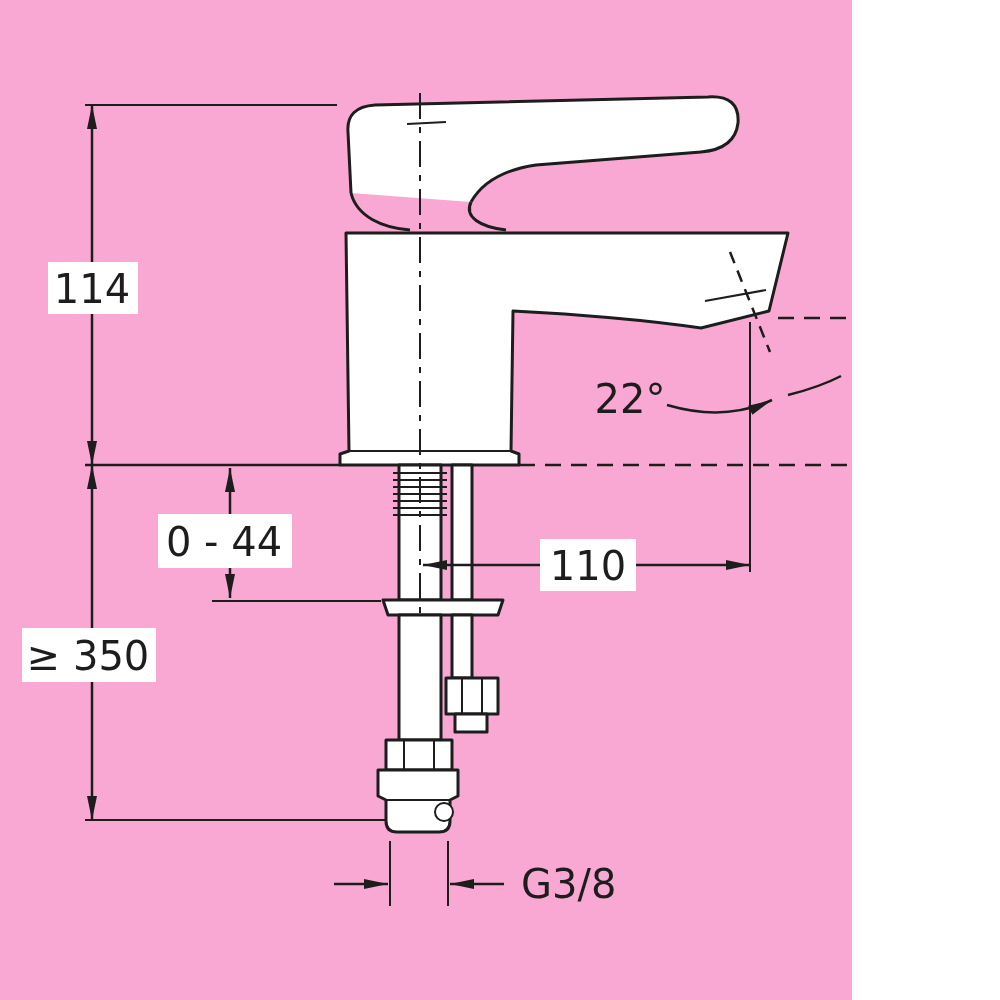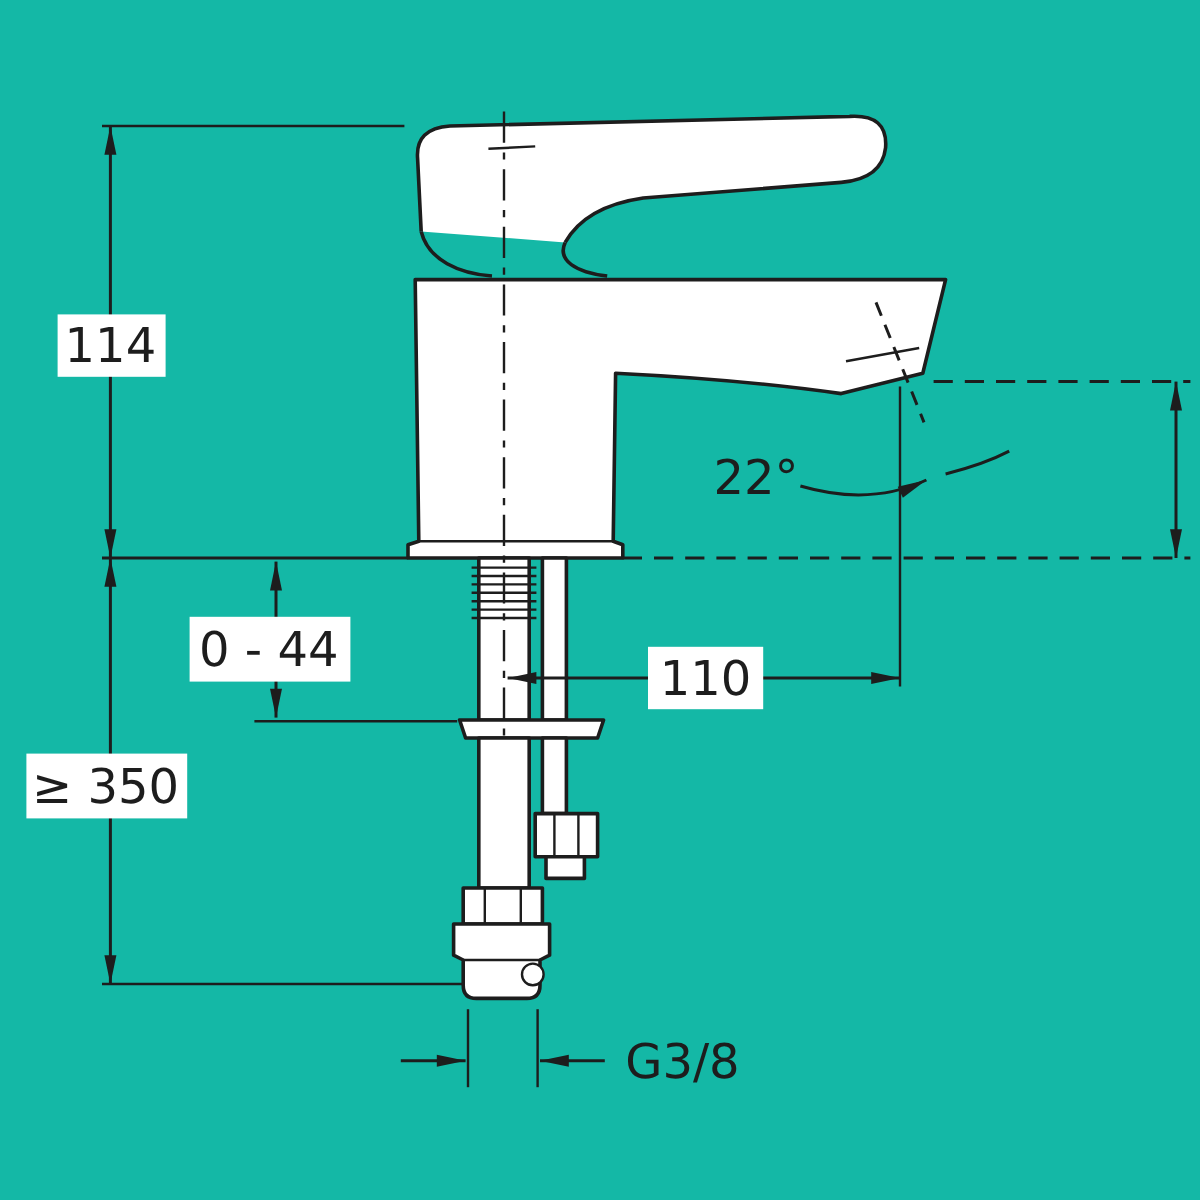--- a/index.html
+++ b/index.html
@@ -2,23 +2,23 @@
 <html><head>
 <meta charset="utf-8">
 <style>
   html, body {
     margin: 0;
     padding: 0;
     background: #ffffff;
   }
   .canvas {
     position: relative;
-    width: 1000px;
+    width: 852px;
     height: 1000px;
-    background: #14b8a6;
+    background: #f9a8d4;
     overflow: hidden;
   }
   svg { display: block; }
   .ol {            
     stroke: #1d1d1d;
     stroke-width: 3;
     fill: none;
     stroke-linejoin: round;
   }
   .fw { fill: #ffffff; }   

